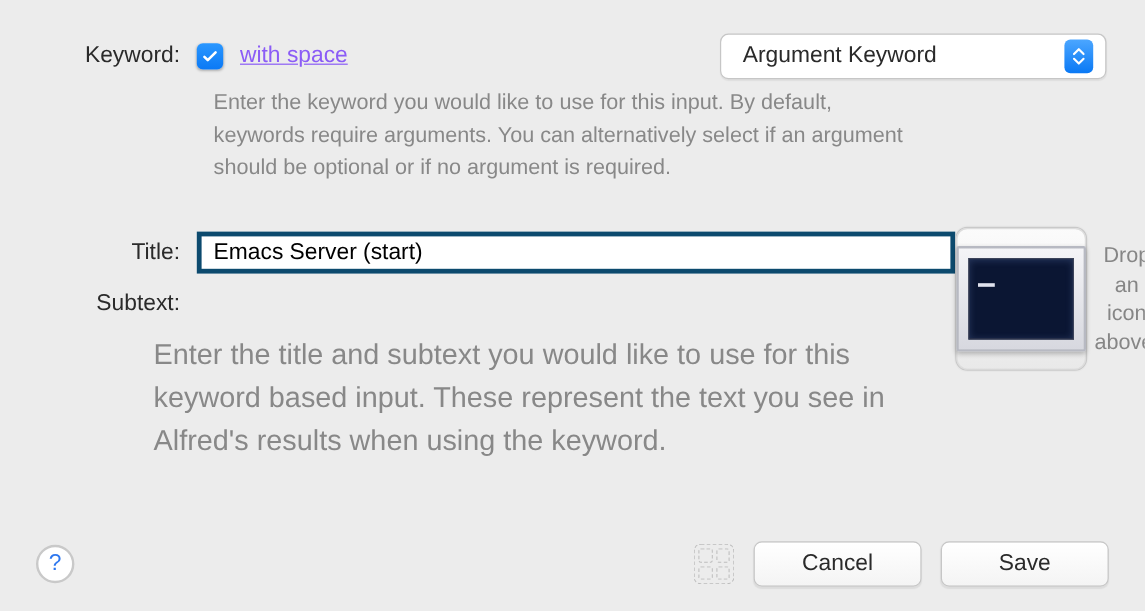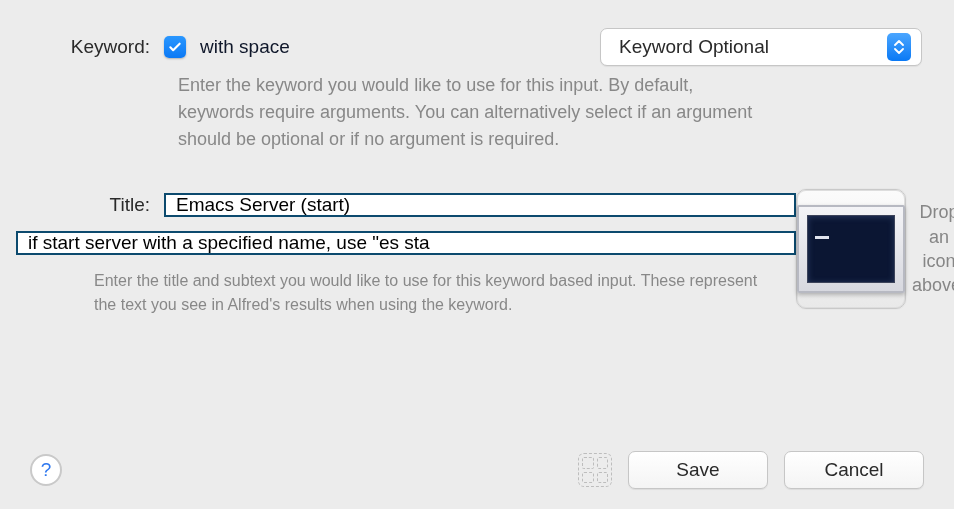--- a/index.html
+++ b/index.html
@@ -67,21 +67,21 @@
     .mac-check {
       width: 22px; height: 22px;
       background: linear-gradient(#2a97ff,#0b79f5);
       border-radius: 5px;
       display: inline-flex;
       align-items: center;
       justify-content: center;
       box-shadow: 0 1px 2px rgba(0,0,0,.25);
     }
     .mac-check svg { width: 16px; height: 16px; }
-    .check-label { font-size: 19px; color: #0f172a; }
+    .check-label { font-size: 19px; color: #8b5cf6; text-decoration: underline; }
 
     
     .mac-select {
       display: flex;
       align-items: center;
       height: 38px;
       padding: 0 10px 0 18px;
       border: 1px solid #c6c6c6;
       background: #ffffff;
       border-radius: 7px;
@@ -102,45 +102,45 @@
 
     .note {
       margin-left: 162px;
       margin-right: 150px;
       margin-top: 6px;
       font-size: 18px;
       line-height: 1.5;
       color: #888;
     }
     .note2 {
-      margin-left: 78px;
+      margin-left: 112px;
       margin-right: 28px;
-      font-size: 16px;
+      font-size: 24px;
       line-height: 1.5;
       color: #888;
     }
 
     
     .block2 {
       margin-top: 40px;
       display: flex;
       align-items: flex-start;
     }
     .block2-left {
       flex: 1 1 auto;
     }
     .ts-row {
       display: flex;
       align-items: center;
       margin-bottom: 14px;
     }
     .text-input {
       flex: 1 1 auto;
-      height: 24px;
-      border: 2px solid #0c4a6e;
+      height: 35px;
+      border: 4px solid #0c4a6e;
       background: #fff;
       font-size: 19px;
       padding: 4px 10px;
       outline: none;
     }
 
     
     .icon-well {
       margin-top: -4px;
       width: 126px;
@@ -240,21 +240,21 @@
     <div class="field-col">
 
       <span class="mac-check">
         <svg viewBox="0 0 24 24">
           <path d="M5 12.5l4.2 4.2L19 7" stroke="#fff" stroke-width="3.2" fill="none" stroke-linecap="round" stroke-linejoin="round"></path>
         </svg>
       </span>
       <span class="check-label">with space</span>
 
       <div class="mac-select" style="margin-left:auto;">
-        <span class="mac-select-label">Keyword Optional</span>
+        <span class="mac-select-label">Argument Keyword</span>
         <span class="mac-select-handle">
           <svg viewBox="0 0 10 8">
               <path d="M1 6 L5 2 L9 6" stroke="#fff" stroke-width="1.8" fill="none" stroke-linecap="round" stroke-linejoin="round"></path>
             </svg>
           <svg viewBox="0 0 10 8">
               <path d="M1 2 L5 6 L9 2" stroke="#fff" stroke-width="1.8" fill="none" stroke-linecap="round" stroke-linejoin="round"></path>
             </svg>
         </span>
       </div>
     </div>
@@ -262,21 +262,21 @@
 
   <div class="note">Enter the keyword you would like to use for this input. By default, keywords require arguments. You can alternatively select if an argument should be optional or if no argument is required.</div>
 
   <div class="block2">
     <div class="block2-left">
       <div class="ts-row">
         <div class="label-col">Title:</div>
         <input type="text" class="text-input" value="Emacs Server (start)" style="">
       </div>
       <div class="ts-row">
-        <input type="text" class="text-input" value="if start server with a specified name, use &quot;es sta" style="">
+        <div class="label-col">Subtext:</div>
       </div>
       <div class="note2">Enter the title and subtext you would like to use for this keyword based input. These represent the text you see in Alfred's results when using the keyword.</div>
     </div>
 
     <div class="icon-well">
       <div class="icon-frame">
         <div class="term-icon-outer">
           <div class="term-icon-inner">
             <div class="term-cursor"></div>
           </div>
@@ -290,17 +290,17 @@
     <div class="help-circle">
       <span>?</span>
     </div>
     <div class="footer-spacer"></div>
     <div class="mini-grid">
       <span></span>
         <span></span>
         <span></span>
         <span></span>
     </div>
+    <button class="mac-button">Cancel</button>
     <button class="mac-button">Save</button>
-    <button class="mac-button">Cancel</button>
   </div>
 
 </div>
 
 </body></html>

